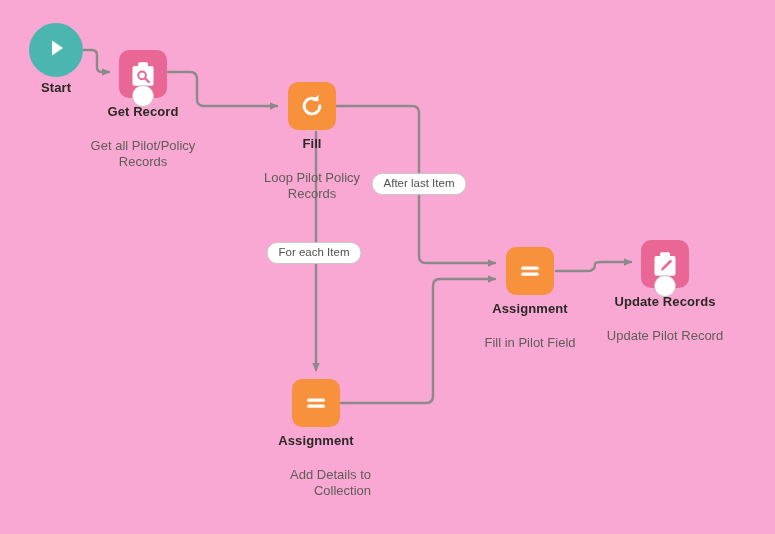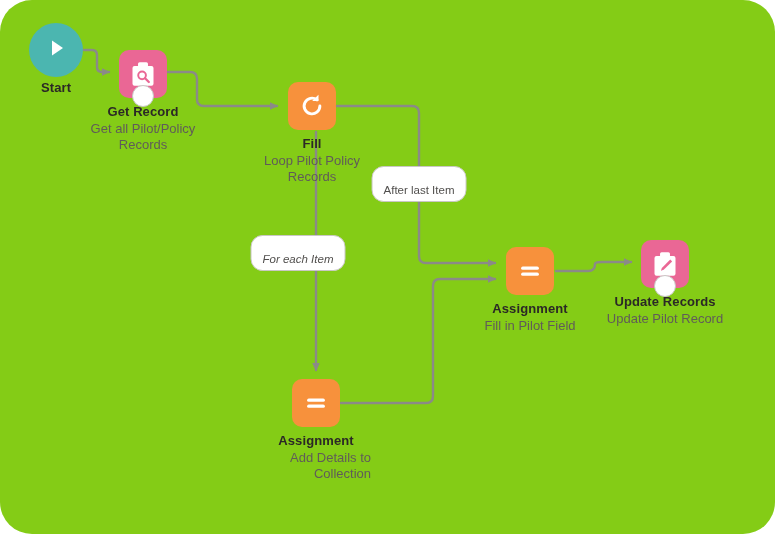--- a/index.html
+++ b/index.html
@@ -14,22 +14,21 @@
     position: relative;
     overflow: hidden;
     font-family: "Liberation Sans", sans-serif;
     -webkit-font-smoothing: antialiased;
   }
   #canvas {
     position: absolute;
     inset: 0;
     width: 775px;
     height: 534px;
-    background: #84cc16;
-    border-radius: 32px;
+    background: #f9a8d4;
   }
   
   #connectors {
     position: absolute;
     left: 0;
     top: 0;
     width: 775px;
     height: 534px;
     pointer-events: none;
   }
@@ -86,30 +85,30 @@
   }
   .node-title {
     font-size: 13px;
     font-weight: bold;
     color: #2b2826;
     letter-spacing: 0.1px;
   }
   .node-sub {
     font-size: 13px;
     color: #605c59;
-    margin-top: 1px;
+    margin-top: 18px;
   }
   
   .pill {
     position: absolute;
     transform: translate(-50%, -50%);
     background: #ffffff;
     border: 1px solid #c9c7c5;
     border-radius: 12px;
-    padding: 17px 11px 4px 11px;
+    padding: 3px 11px 4px 11px;
     font-size: 11.5px;
     color: #514f4d;
     white-space: nowrap;
     line-height: 13px;
   }
 </style>
 </head>
 <body>
 
 <div id="canvas">
@@ -229,15 +228,15 @@
     </div>
     <div class="record-badge"></div>
     <div class="node-labels">
       <div class="node-title">Update Records</div>
       <div class="node-sub">Update Pilot Record</div>
     </div>
   </div>
 
   <div class="pill" style="left:419px; top:184px;">After last Item</div>
 
-  <div class="pill" style="left:298px; top:253px;font-style:italic;">For each Item</div>
+  <div class="pill" style="left:314px; top:253px;">For each Item</div>
 
 </div>
 
 </body></html>

